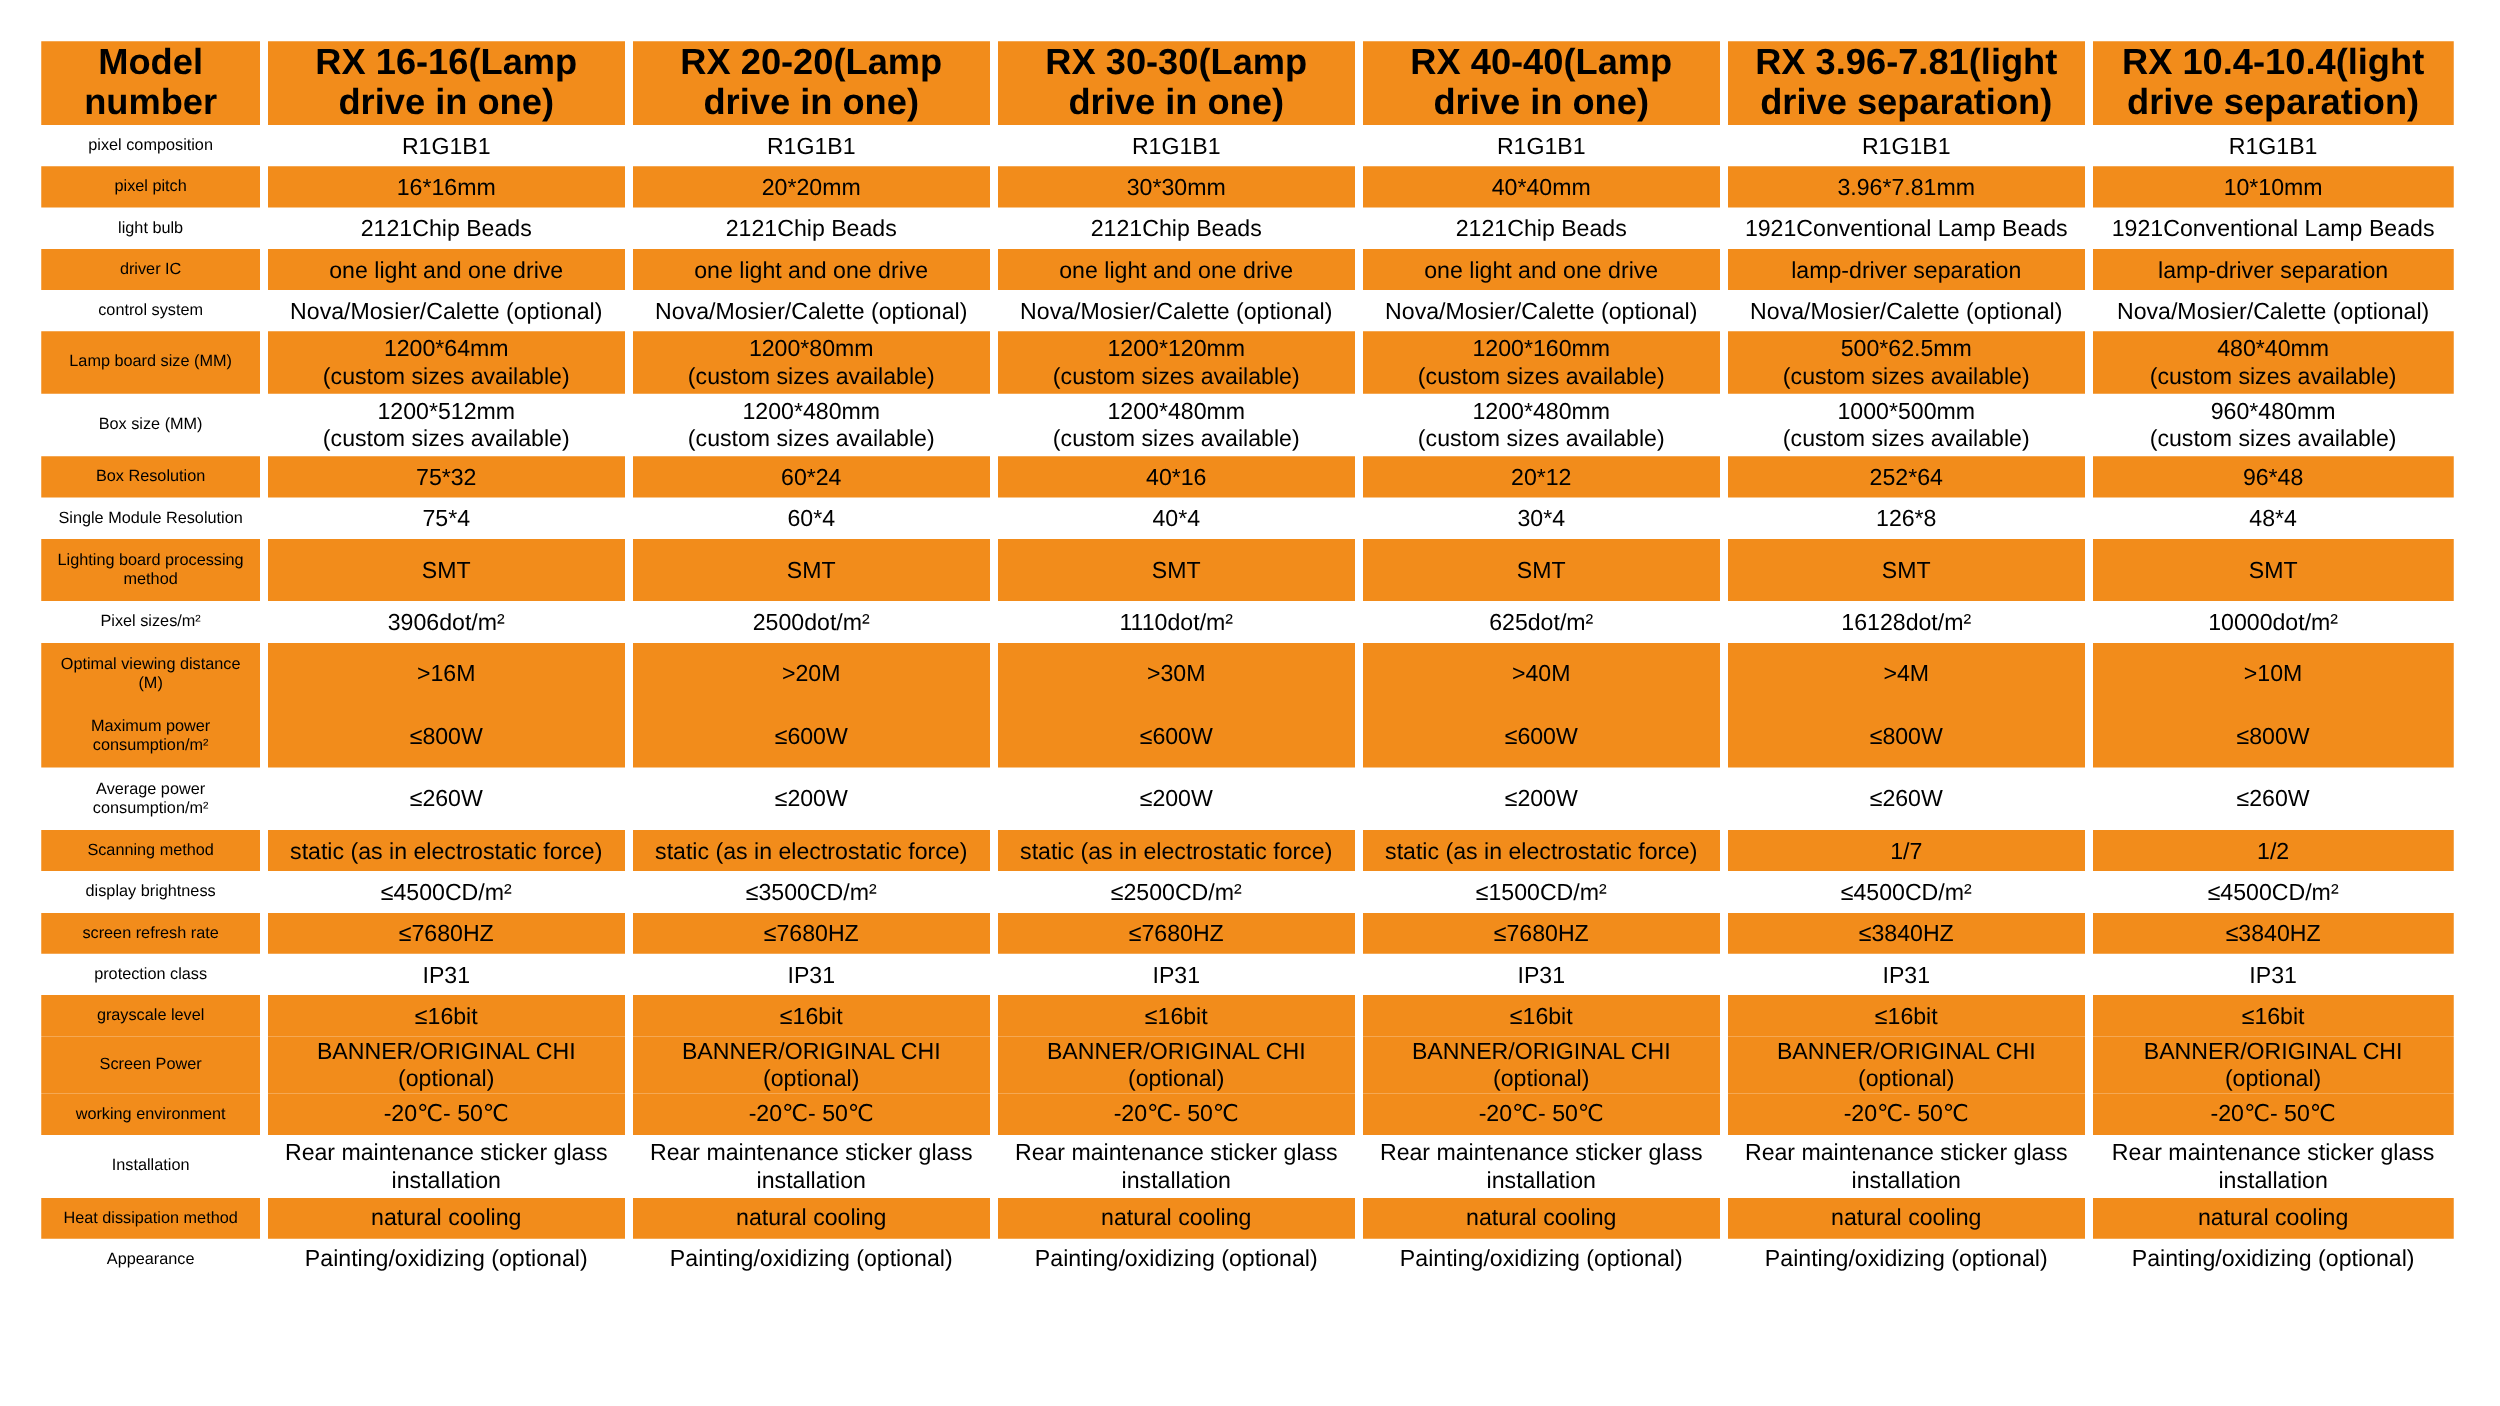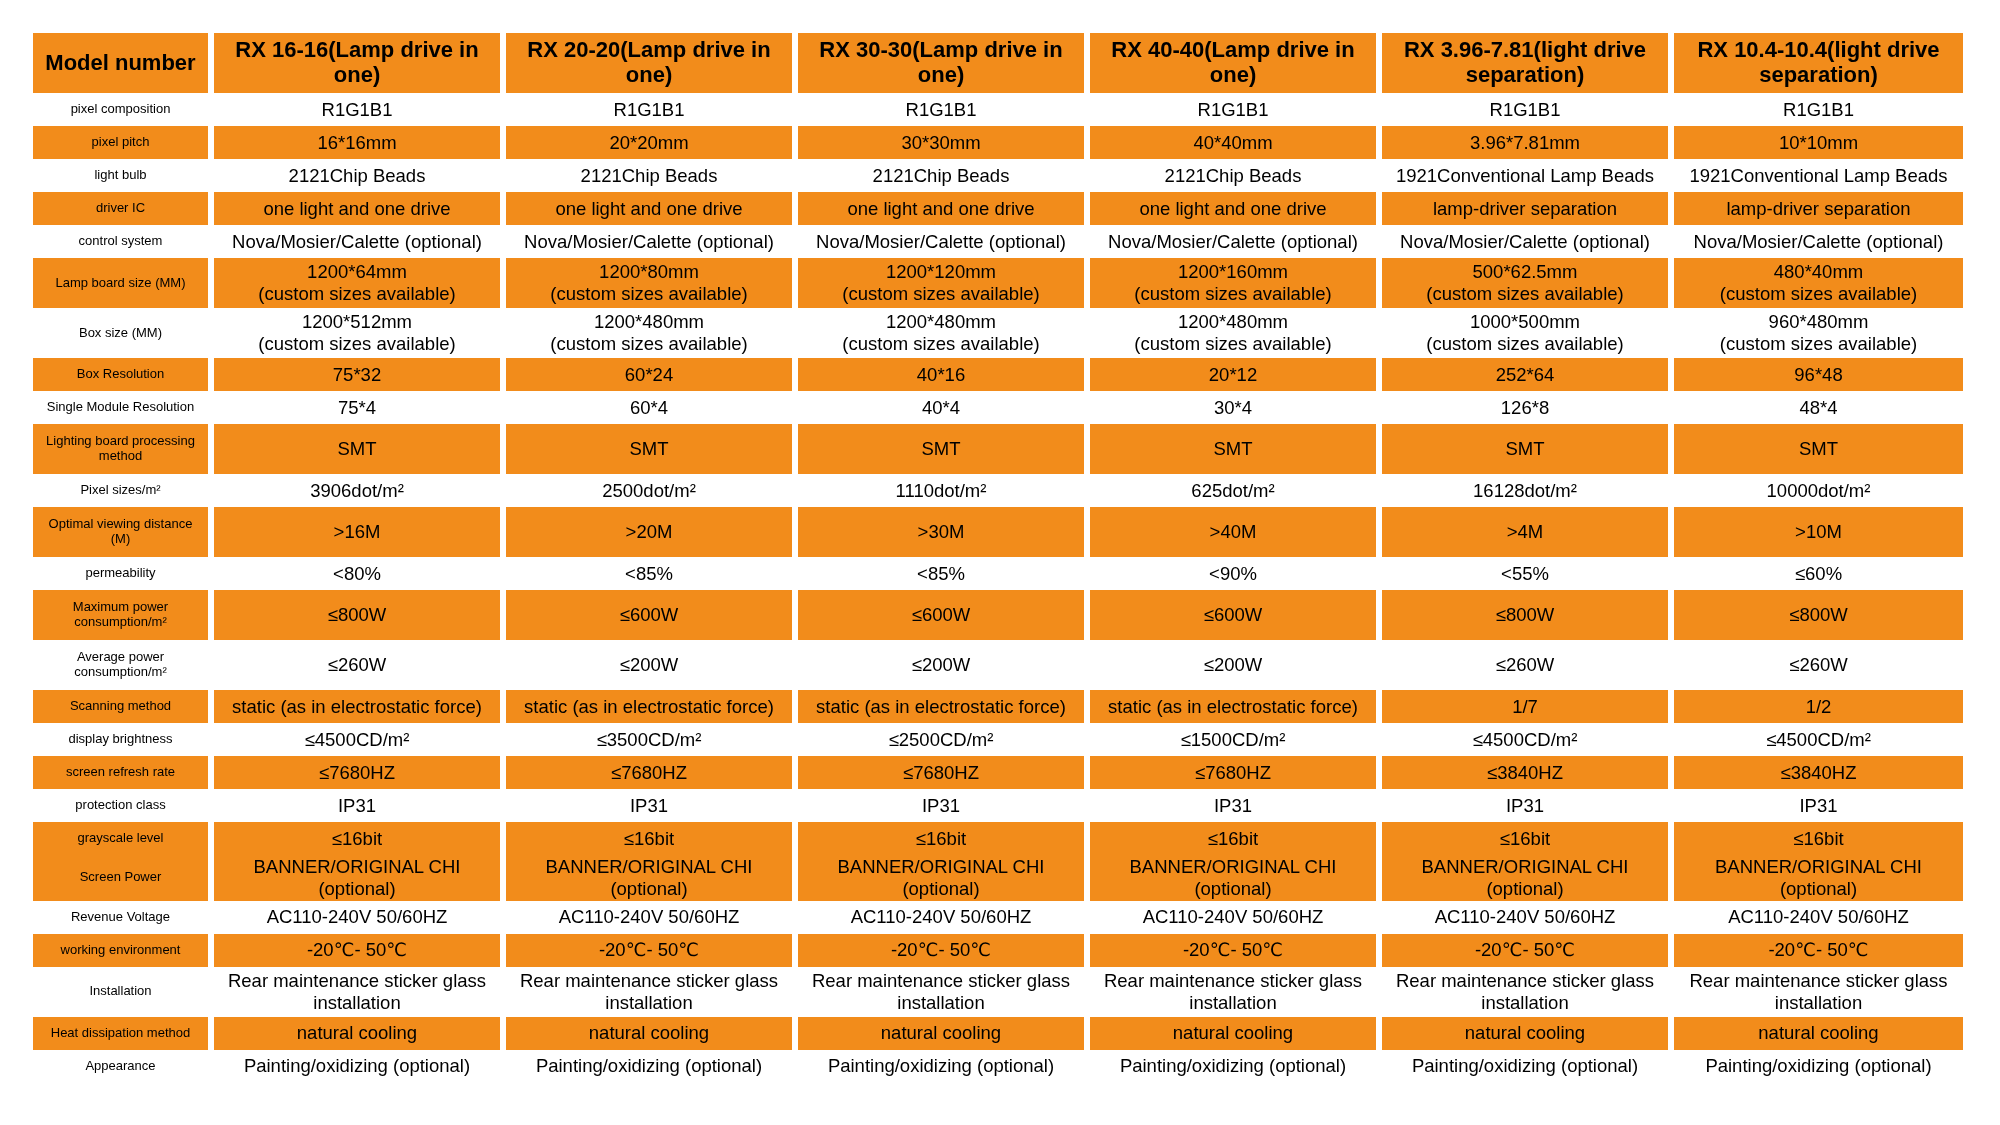--- a/index.html
+++ b/index.html
@@ -28,21 +28,21 @@
     text-align: center;
     padding: 1px 6px;
     overflow: hidden;
   }
   
   .spec-table th + th,
   .spec-table td + td { border-left: 6px solid #ffffff; }
 
   .spec-table thead th {
     height: 58px;
-    font-size: 22px;
+    font-size: 29px;
     font-weight: bold;
     line-height: 1.12;
   }
   .spec-table tbody td { height: 31px; }
   .spec-table tbody tr.tall td { height: 48px; }
 
   .spec-table td.row-label {
     font-size: 13px;
     line-height: 1.15;
   }
@@ -194,29 +194,20 @@
         </tr>
         <tr class="shaded tall">
           <td class="row-label">Optimal viewing distance (M)</td>
           <td class="value-cell">&gt;16M</td>
           <td class="value-cell">&gt;20M</td>
           <td class="value-cell">&gt;30M</td>
           <td class="value-cell">&gt;40M</td>
           <td class="value-cell">&gt;4M</td>
           <td class="value-cell">&gt;10M</td>
         </tr>
-        <tr>
-          <td class="row-label">permeability</td>
-          <td class="value-cell">&lt;80%</td>
-          <td class="value-cell">&lt;85%</td>
-          <td class="value-cell">&lt;85%</td>
-          <td class="value-cell">&lt;90%</td>
-          <td class="value-cell">&lt;55%</td>
-          <td class="value-cell">≤60%</td>
-        </tr>
         <tr class="shaded tall">
           <td class="row-label">Maximum power consumption/m²</td>
           <td class="value-cell">≤800W</td>
           <td class="value-cell">≤600W</td>
           <td class="value-cell">≤600W</td>
           <td class="value-cell">≤600W</td>
           <td class="value-cell">≤800W</td>
           <td class="value-cell">≤800W</td>
         </tr>
         <tr class="tall">
@@ -275,29 +266,20 @@
         </tr>
         <tr class="shaded">
           <td class="row-label">Screen Power</td>
           <td class="value-cell">BANNER/ORIGINAL CHI (optional)</td>
           <td class="value-cell">BANNER/ORIGINAL CHI (optional)</td>
           <td class="value-cell">BANNER/ORIGINAL CHI (optional)</td>
           <td class="value-cell">BANNER/ORIGINAL CHI (optional)</td>
           <td class="value-cell">BANNER/ORIGINAL CHI (optional)</td>
           <td class="value-cell">BANNER/ORIGINAL CHI (optional)</td>
         </tr>
-        <tr>
-          <td class="row-label">Revenue Voltage</td>
-          <td class="value-cell">AC110-240V 50/60HZ</td>
-          <td class="value-cell">AC110-240V 50/60HZ</td>
-          <td class="value-cell">AC110-240V 50/60HZ</td>
-          <td class="value-cell">AC110-240V 50/60HZ</td>
-          <td class="value-cell">AC110-240V 50/60HZ</td>
-          <td class="value-cell">AC110-240V 50/60HZ</td>
-        </tr>
         <tr class="shaded">
           <td class="row-label">working environment</td>
           <td class="value-cell">-20℃- 50℃</td>
           <td class="value-cell">-20℃- 50℃</td>
           <td class="value-cell">-20℃- 50℃</td>
           <td class="value-cell">-20℃- 50℃</td>
           <td class="value-cell">-20℃- 50℃</td>
           <td class="value-cell">-20℃- 50℃</td>
         </tr>
         <tr class="tall">

